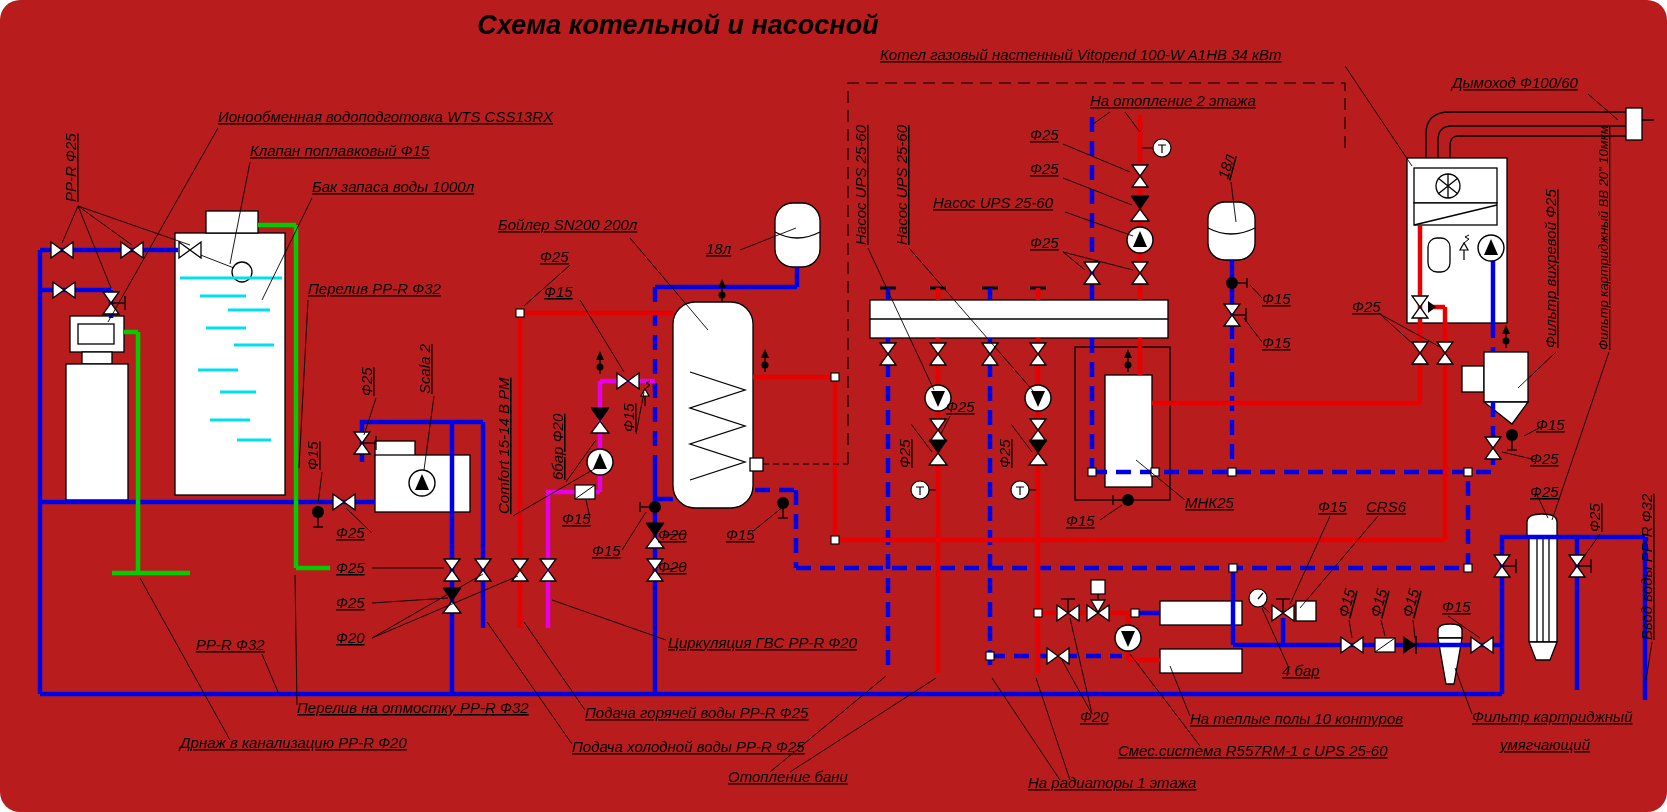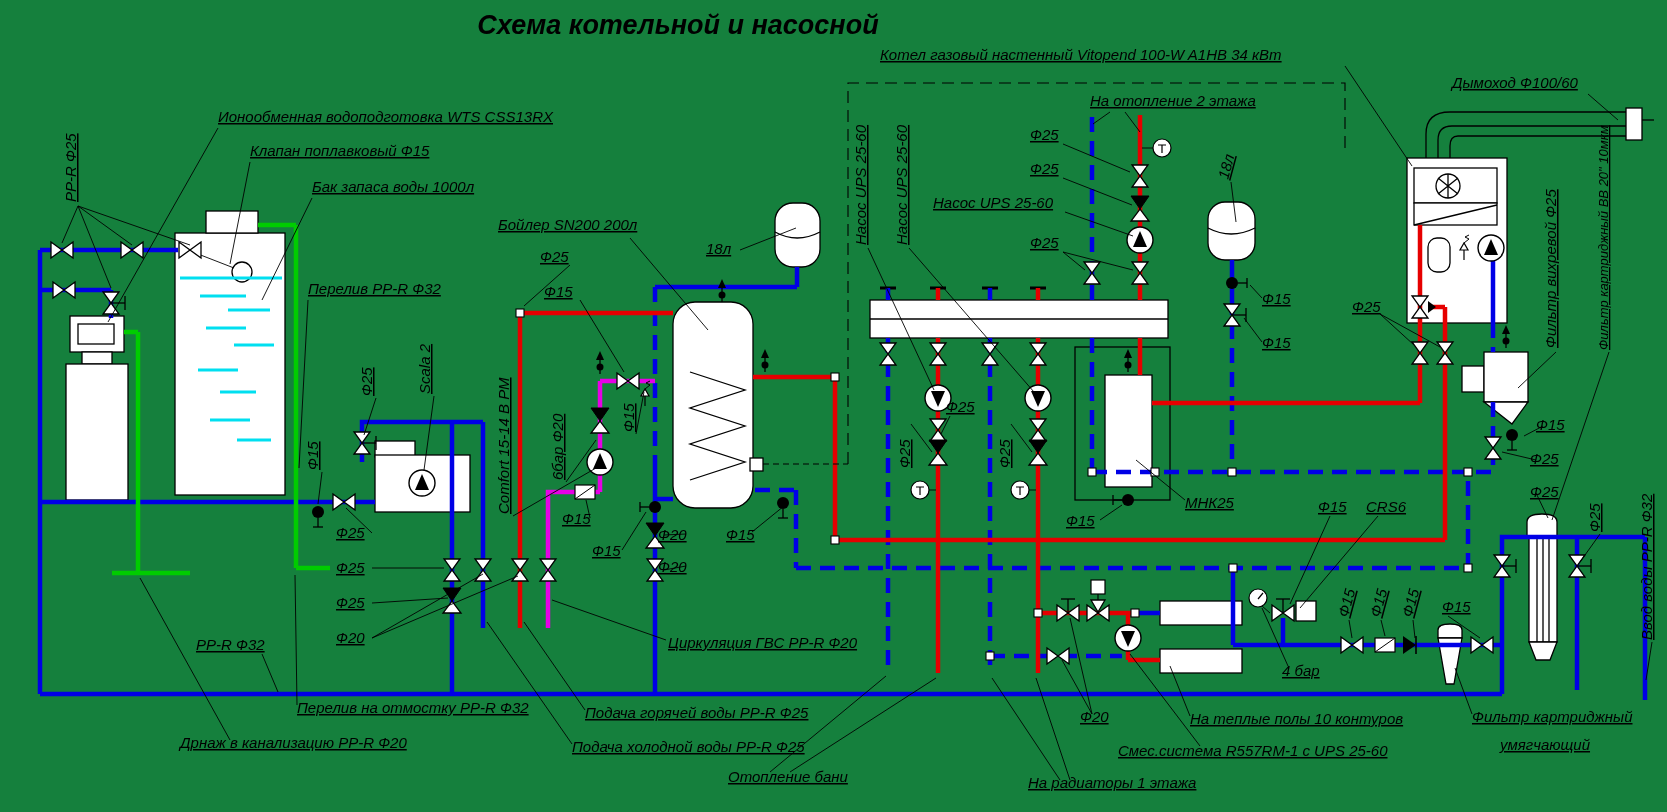--- a/index.html
+++ b/index.html
@@ -1,17 +1,17 @@
 <!DOCTYPE html>
 <html><head>
 <meta charset="utf-8">
 <style>
   html,body{margin:0;padding:0;background:#fff;}
-  .stage{position:relative;width:1667px;height:812px;background:#15803d;overflow:hidden;
-         font-family:"Liberation Sans",sans-serif;}
+  .stage{position:relative;width:1667px;height:812px;background:#b91c1c;overflow:hidden;
+         font-family:"Liberation Sans",sans-serif;border-radius:20px;}
   svg{display:block;}
   .lbl{font-family:"Liberation Sans",sans-serif;font-style:italic;font-size:15px;fill:#000;}
   .lbl-u{text-decoration:underline;}
   .ttl{font-family:"Liberation Sans",sans-serif;font-style:italic;font-weight:bold;font-size:27px;fill:#000;}
   .ld{stroke:#000;stroke-width:0.9;fill:none;}
   .eq{stroke:#000;stroke-width:1.3;fill:none;}
   .eqf{stroke:#000;stroke-width:1.3;fill:#fff;}
   .pb{stroke:#0000e6;stroke-width:4.5;fill:none;}
   .pbd{stroke:#0000e6;stroke-width:4.5;fill:none;stroke-dasharray:15 9;}
   .pr{stroke:#e60000;stroke-width:4.5;fill:none;}

